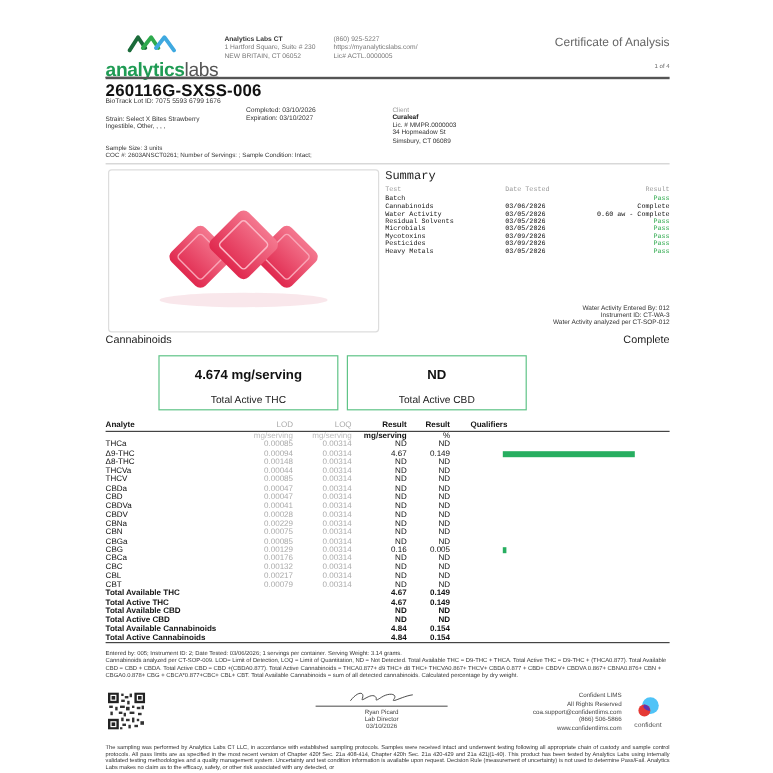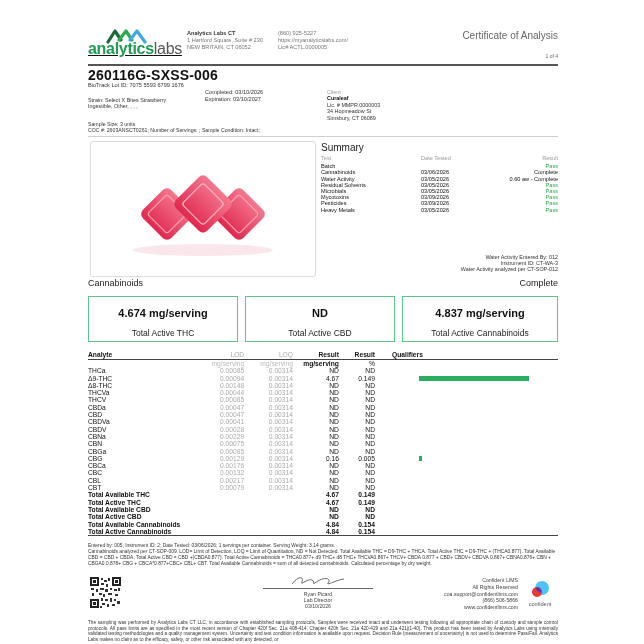--- a/index.html
+++ b/index.html
@@ -3,21 +3,21 @@
 <meta charset="utf-8">
 <style>
   html, body { margin: 0; padding: 0; background: #ffffff; }
   body { width: 644px; height: 644px; position: relative; overflow: hidden; font-family: "Liberation Sans", sans-serif; color: #111; }
   .abs { position: absolute; }
   .page { position: absolute; left: 88px; top: 0; width: 470px; height: 644px; }
 
   
   .logo { left: 0; top: 28px; width: 78px; height: 38px; }
   .logo-mark { position: absolute; left: 18px; top: 0; }
-  .logo-text { position: absolute; left: 0; top: 12px; font-size: 16px; font-weight: bold; letter-spacing: -0.3px; white-space: nowrap; text-decoration: underline; }
+  .logo-text { position: absolute; left: 0; top: 22px; font-size: 16px; font-weight: bold; letter-spacing: -0.3px; white-space: nowrap; text-decoration: underline; }
   .logo-text .a { color: #1f9b54; }
   .logo-text .b { color: #555; font-weight: normal; }
   .lab-info { left: 99px; top: 30px; font-size: 5.6px; line-height: 7.2px; color: #777; }
   .lab-info .name { color: #333; font-weight: bold; }
   .contact { left: 190px; top: 30px; font-size: 5.6px; line-height: 7.2px; color: #777; }
   .coa-title { right: 0; top: 30px; font-size: 10px; color: #666; }
   .page-num { right: 0; top: 53px; font-size: 5px; color: #666; }
   .header-rule { left: 0; top: 64px; width: 470px; height: 1.5px; background: #555; }
 
   
@@ -29,33 +29,33 @@
   .client { left: 239px; top: 89px; font-size: 5.4px; line-height: 6.4px; color: #333; }
   .client .lbl { color: #999; }
   .client .nm { font-weight: bold; color: #111; }
   .sample-size { left: 0; top: 121px; font-size: 5.2px; line-height: 6.2px; color: #333; }
   .rule-light { left: 0; width: 470px; height: 1px; background: #cfcfcf; }
 
   
   .photo { left: 2px; top: 141px; width: 224px; height: 134px; border: 1px solid #ddd; border-radius: 3px; background: #fff; overflow: hidden; }
 
   
-  .summary { left: 233px; top: 142px; width: 237px; }
+  .summary { left: 233px; top: 142px; width: 237px; font-family: Liberation Mono, monospace; }
   .summary h2 { margin: 0; font-size: 10px; font-weight: normal; color: #222; }
   .sum-head, .sum-row { display: flex; font-size: 5.6px; line-height: 6.2px; }
   .sum-head { color: #999; margin-top: 2px; margin-bottom: 2px; }
   .c1 { width: 100px; } .c2 { width: 60px; } .c3 { flex: 1; text-align: right; }
   .pass { color: #2eaa4d; }
   .wa-info { right: 0; top: 254px; font-size: 5.4px; line-height: 6.2px; text-align: right; color: #333; }
 
   .cann-title { left: 0; top: 278px; font-size: 9px; color: #222; }
   .cann-status { right: 0; top: 278px; font-size: 9px; color: #222; }
 
   
-  .box { top: 296px; width: 150px; height: 46px; border: 1.5px solid #5fc487; text-align: center; box-sizing: border-box; }
+  .box { top: 296px; width: 150px; height: 46px; border: 1.5px solid #5fc487; text-align: center; box-sizing: border-box; margin-left: 44px; }
   .box .val { font-size: 11px; font-weight: bold; margin-top: 10px; color: #111; }
   .box .lab { font-size: 8.5px; margin-top: 9px; color: #222; }
 
   
   .tbl { left: 0; top: 351px; width: 470px; font-size: 6.7px; }
   .tr { display: flex; height: 7.3px; line-height: 7.3px; }
   .th { font-weight: bold; border-bottom: 1.2px solid #444; height: 8px; line-height: 7.5px; }
   .t-an { width: 110px; }
   .t-lod { width: 50px; text-align: right; color: #aaa; }
   .t-loq { width: 50px; text-align: right; color: #aaa; }
@@ -213,24 +213,20 @@
   <div class="abs cann-title">Cannabinoids</div>
   <div class="abs cann-status">Complete</div>
 
   <div class="abs box" style="left:0">
     <div class="val">4.674 mg/serving</div>
     <div class="lab">Total Active THC</div>
   </div>
   <div class="abs box" style="left:157px">
     <div class="val">ND</div>
     <div class="lab">Total Active CBD</div>
-  </div>
-  <div class="abs box" style="left:314px;width:156px">
-    <div class="val">4.837 mg/serving</div>
-    <div class="lab">Total Active Cannabinoids</div>
   </div>
 
   <div class="abs tbl">
     <div class="tr th">
       <div class="t-an">Analyte</div>
       <div class="t-lod">LOD</div>
       <div class="t-loq">LOQ</div>
       <div class="t-r1">Result</div>
       <div class="t-r2">Result</div>
       <div class="t-q">Qualifiers</div>

